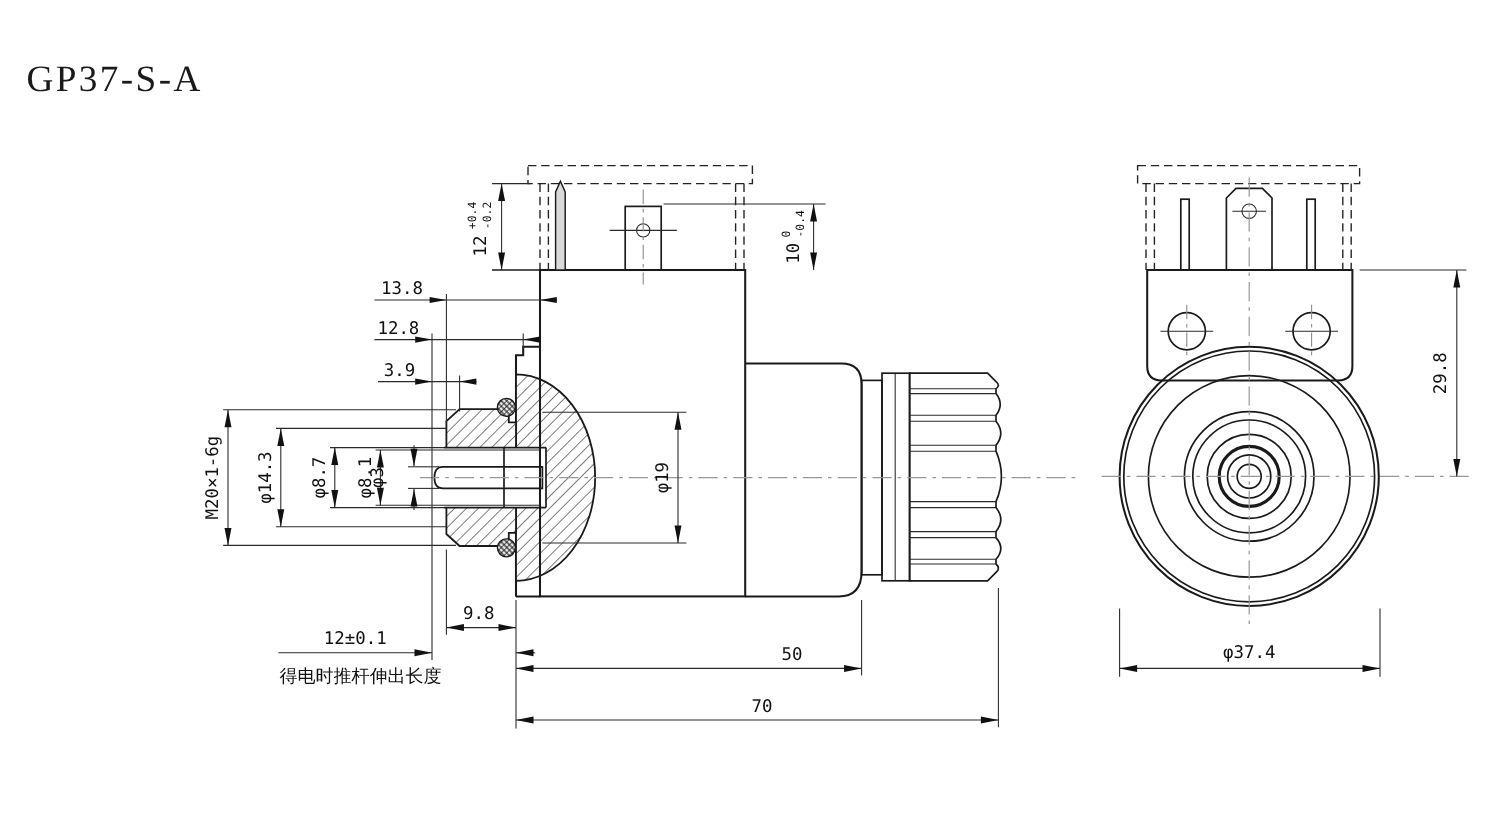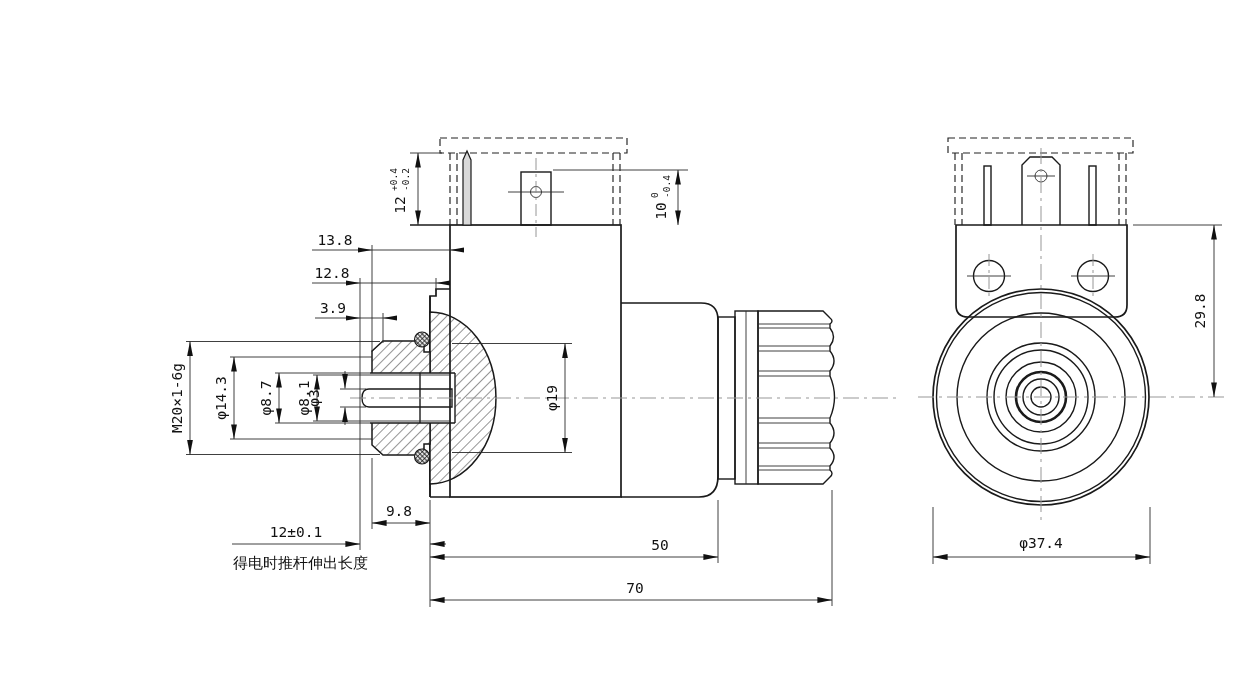--- a/index.html
+++ b/index.html
@@ -21,20 +21,21 @@
   .wfill{fill:#fff;stroke:none}
   .pinfill{fill:#d9d9d9;stroke:#1a1a1a;stroke-width:1.2px}
   text.d{font-family:"DejaVu Sans Mono",monospace;font-size:14.5px;fill:#111}
   text.t{font-family:"DejaVu Sans Mono",monospace;font-size:9.5px;fill:#111}
   text.note{font-family:"DejaVu Sans",sans-serif;font-size:15px;fill:#111}
 </style>
 </head>
 <body>
 
 <div id="stage">
+  <div id="title">GP37-S-A</div>
 
   <svg width="1253" height="683" viewBox="0 0 1253 683">
     <defs>
       <marker id="ma" markerWidth="17" markerHeight="8" refX="15.6" refY="4" orient="auto-start-reverse" markerUnits="userSpaceOnUse">
         <path d="M1,1.1 L15.6,4 L1,6.9 Z" fill="#111"></path>
       </marker>
       <pattern id="h45" patternUnits="userSpaceOnUse" width="7" height="7" patternTransform="rotate(45)">
         <rect width="7" height="7" fill="#ffffff"></rect>
         <line x1="0" y1="0" x2="0" y2="7" stroke="#2b2b2b" stroke-width="1"></line>
       </pattern>

